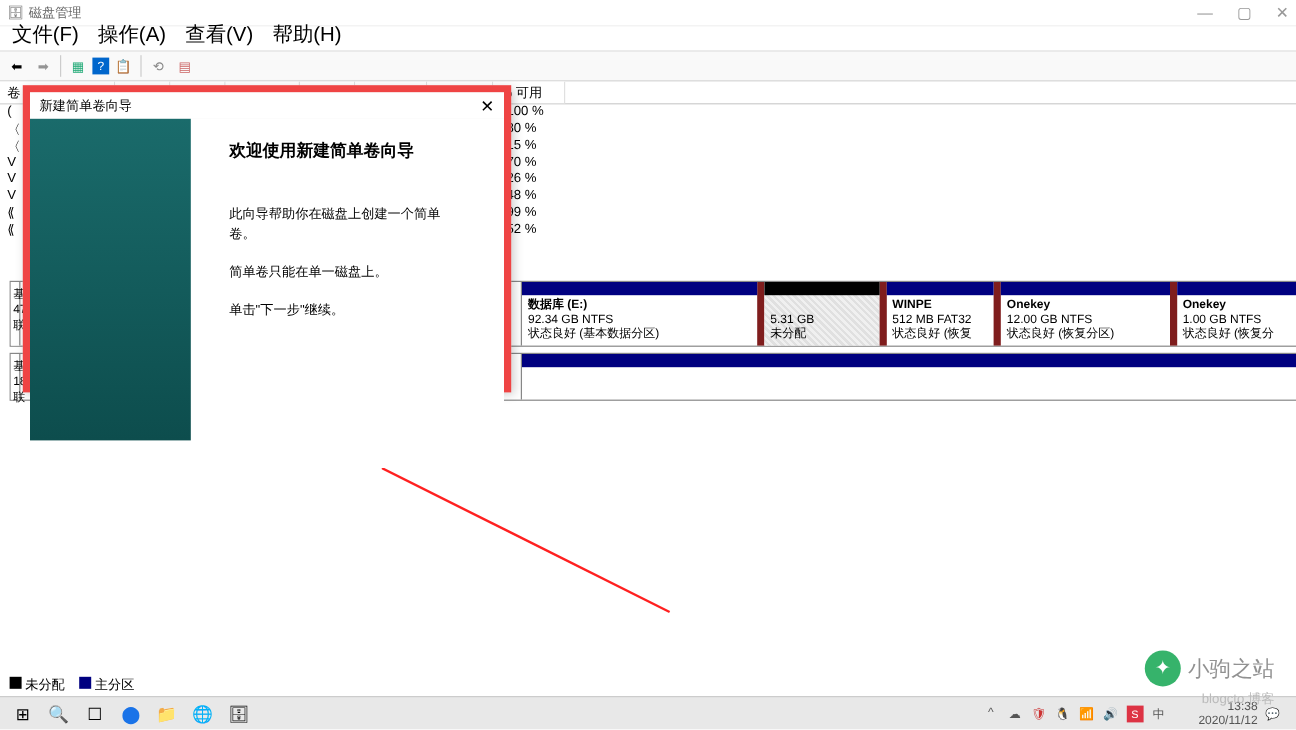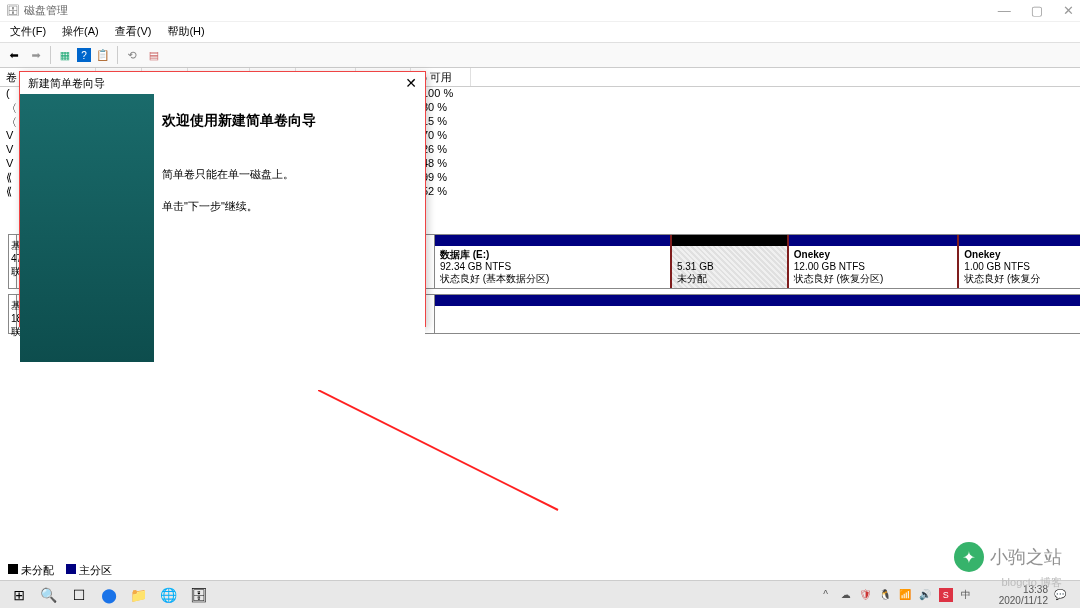--- a/index.html
+++ b/index.html
@@ -1,46 +1,46 @@
 <!DOCTYPE html>
 <html><head>
   <meta charset="utf-8">
   <style>
     * { margin: 0; padding: 0; box-sizing: border-box; }
     body { font-family: "Microsoft YaHei", "Segoe UI", Tahoma, sans-serif; font-size: 11px; background: #fff; width: 1080px; height: 608px; overflow: hidden; position: relative; }
     .title-bar { height: 22px; background: #fff; display: flex; align-items: center; padding: 0 6px; color: #666; font-size: 11px; border-bottom: 1px solid #f0f0f0; }
     .title-bar .spacer { flex: 1; }
     .window-controls { display: flex; gap: 20px; color: #999; font-size: 13px; }
-    .menu-bar { height: 20px; display: flex; align-items: flex-start; padding: 0 4px; gap: 4px; font-size: 11px; }
+    .menu-bar { height: 20px; display: flex; align-items: flex-end; padding: 0 4px; gap: 4px; font-size: 17px; }
     .menu-item { padding: 2px 6px; cursor: default; }
     .toolbar { height: 26px; border-top: 1px solid #e0e0e0; border-bottom: 1px solid #ccc; display: flex; align-items: center; padding: 0 4px; gap: 2px; background: #f9f9f9; }
     .tool-btn { width: 20px; height: 20px; display: flex; align-items: center; justify-content: center; border: 1px solid transparent; }
     .tool-sep { width: 1px; height: 18px; background: #ccc; margin: 0 2px; }
     .table-header { height: 19px; display: flex; border-bottom: 1px solid #ccc; background: #fff; }
     .th-cell { border-right: 1px solid #e0e0e0; padding: 2px 6px; font-size: 11px; background: #fff; }
     .data-row { height: 14px; display: flex; font-size: 11px; }
     .td-cell { padding: 0 6px; }
     .disk-panel { position: absolute; left: 8px; right: 8px; background: #fff; }
     .disk-row { display: flex; border: 1px solid #888; margin-bottom: 5px; }
     .disk-label { width: 82px; border-right: 1px solid #888; padding: 4px 6px; font-size: 10px; line-height: 13px; background: #fff; }
     .partition-area { flex: 1; display: flex; }
     .partition-bar-top { height: 11px; background: #000080; }
-    .partition-cell { border-right: 2px solid #7f1d1d; font-size: 10px; line-height: 12px; position: relative; }
+    .partition-cell { border-right: 6px solid #7f1d1d; font-size: 10px; line-height: 12px; position: relative; }
     .partition-inner { padding: 3px 5px; }
     .partition-cell.unalloc { background: repeating-linear-gradient(45deg, #f0f0f0, #f0f0f0 2px, #e0e0e0 2px, #e0e0e0 4px); }
     .partition-cell.unalloc .partition-bar-top { background: #000; }
     .legend-row { position: absolute; bottom: 30px; left: 8px; display: flex; gap: 12px; align-items: center; font-size: 11px; }
     .legend-box { width: 10px; height: 10px; display: inline-block; margin-right: 3px; }
-    .wizard { position: absolute; top: 71px; left: 19px; width: 407px; height: 256px; background: #f0f0f0; border: 1px solid #ef4444; box-shadow: 2px 2px 8px rgba(0,0,0,0.2); z-index: 10; }
+    .wizard { position: absolute; top: 71px; left: 19px; width: 407px; height: 256px; background: #f0f0f0; border: 6px solid #ef4444; box-shadow: 2px 2px 8px rgba(0,0,0,0.2); z-index: 10; }
     .wizard-title { height: 22px; display: flex; align-items: center; padding: 0 8px; font-size: 11px; background: #fff; }
     .wizard-title .spacer { flex: 1; }
     .wizard-close { font-size: 14px; cursor: pointer; }
     .wizard-body { display: flex; height: 268px; background: #fff; }
     .wizard-sidebar { width: 134px; background: linear-gradient(to bottom, #1a6b6b, #0d4d4d); }
-    .wizard-content { flex: 1; padding: 18px 8px; font-size: 11px; }
+    .wizard-content { flex: 1; padding: 18px 32px; font-size: 11px; }
     .wizard-heading { font-size: 14px; font-weight: bold; margin-bottom: 36px; }
     .wizard-text { font-size: 11px; margin-bottom: 16px; line-height: 16px; }
     .wizard-buttons { height: 38px; border-top: 1px solid #ddd; display: flex; align-items: center; justify-content: flex-end; padding: 0 10px; gap: 8px; background: #f0f0f0; }
     .wiz-btn { min-width: 68px; height: 22px; border: 1px solid #aaa; background: #e8e8e8; font-size: 11px; padding: 0 8px; cursor: pointer; }
     .wiz-btn:disabled { color: #999; }
     .wiz-btn.highlighted { border: 2px solid #ff2020; }
     .arrow-svg { position: absolute; pointer-events: none; z-index: 15; }
     .taskbar { position: absolute; bottom: 0; left: 0; right: 0; height: 28px; background: #e8e8e8; border-top: 1px solid #ccc; display: flex; align-items: center; padding: 0 4px; }
     .taskbar-icon { width: 30px; height: 24px; display: flex; align-items: center; justify-content: center; font-size: 14px; }
     .taskbar .spacer { flex: 1; }
@@ -151,20 +151,28 @@
         </div>
       </div>
       <div class="partition-cell unalloc" style="flex:45">
         <div class="partition-bar-top"></div>
         <div class="partition-inner">
           <br>
           <span>5.31 GB</span><br>
           <span>未分配</span>
         </div>
       </div>
+      <div class="partition-cell" style="flex:42">
+        <div class="partition-bar-top"></div>
+        <div class="partition-inner">
+          <b>WINPE</b><br>
+          <span>512 MB FAT32</span><br>
+          <span>状态良好 (恢复</span>
+        </div>
+      </div>
       <div class="partition-cell" style="flex:66">
         <div class="partition-bar-top"></div>
         <div class="partition-inner">
           <b>Onekey</b><br>
           <span>12.00 GB NTFS</span><br>
           <span>状态良好 (恢复分区)</span>
         </div>
       </div>
       <div class="partition-cell" style="flex:50;border-right:none">
         <div class="partition-bar-top"></div>
@@ -200,20 +208,21 @@
 <div class="wizard">
   <div class="wizard-title">
     <span>新建简单卷向导</span>
     <div class="spacer"></div>
     <span class="wizard-close">✕</span>
   </div>
   <div class="wizard-body">
     <div class="wizard-sidebar"></div>
     <div class="wizard-content">
       <div class="wizard-heading">欢迎使用新建简单卷向导</div>
+      <div class="wizard-text">此向导帮助你在磁盘上创建一个简单卷。</div>
       <div class="wizard-text">简单卷只能在单一磁盘上。</div>
       <div class="wizard-text">单击"下一步"继续。</div>
     </div>
   </div>
 </div>
 
 <svg class="arrow-svg" style="top:390px;left:318px" width="260" height="140">
   <line x1="0" y1="0" x2="240" y2="120" stroke="#ff2020" stroke-width="2"></line>
 </svg>
 

